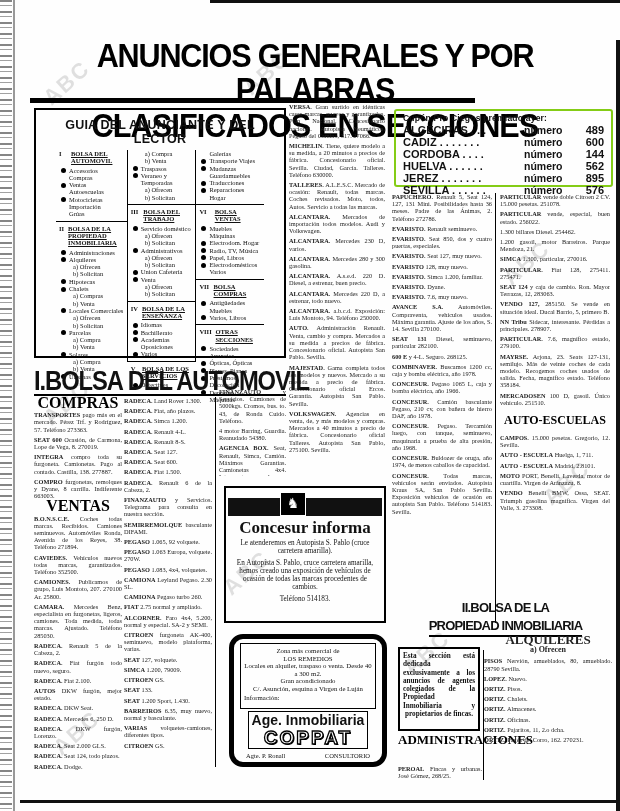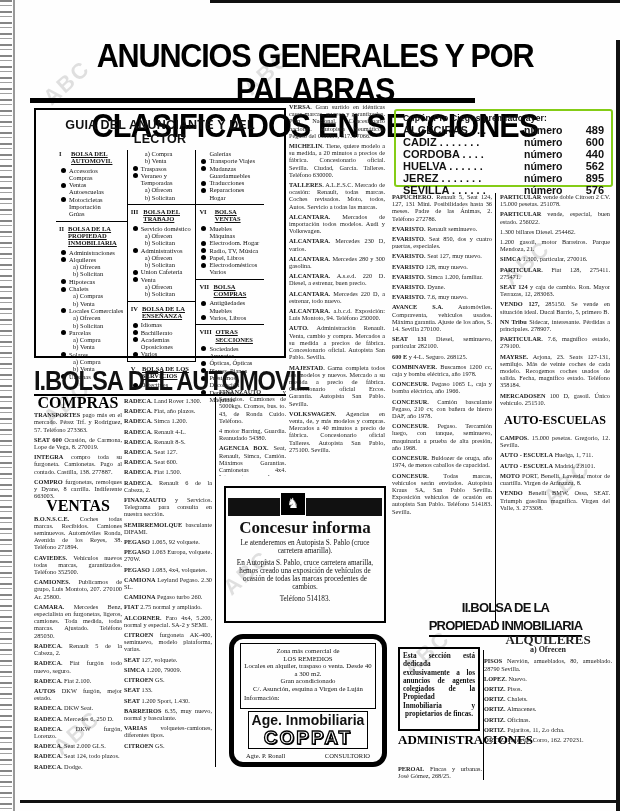--- a/index.html
+++ b/index.html
@@ -256,21 +256,21 @@
       <span class="num">489</span>
     </div>
   <div class="crow">
       <span class="city">CADIZ . . . . . . .</span>
       <span class="lab">número</span>
       <span class="num">600</span>
     </div>
   <div class="crow">
       <span class="city">CORDOBA . . . .</span>
       <span class="lab">número</span>
-      <span class="num">440</span>
+      <span class="num">144</span>
     </div>
   <div class="crow">
       <span class="city">HUELVA . . . . . .</span>
       <span class="lab">número</span>
       <span class="num">562</span>
     </div>
   <div class="crow">
       <span class="city">JEREZ . . . . . . .</span>
       <span class="lab">número</span>
       <span class="num">895</span>

